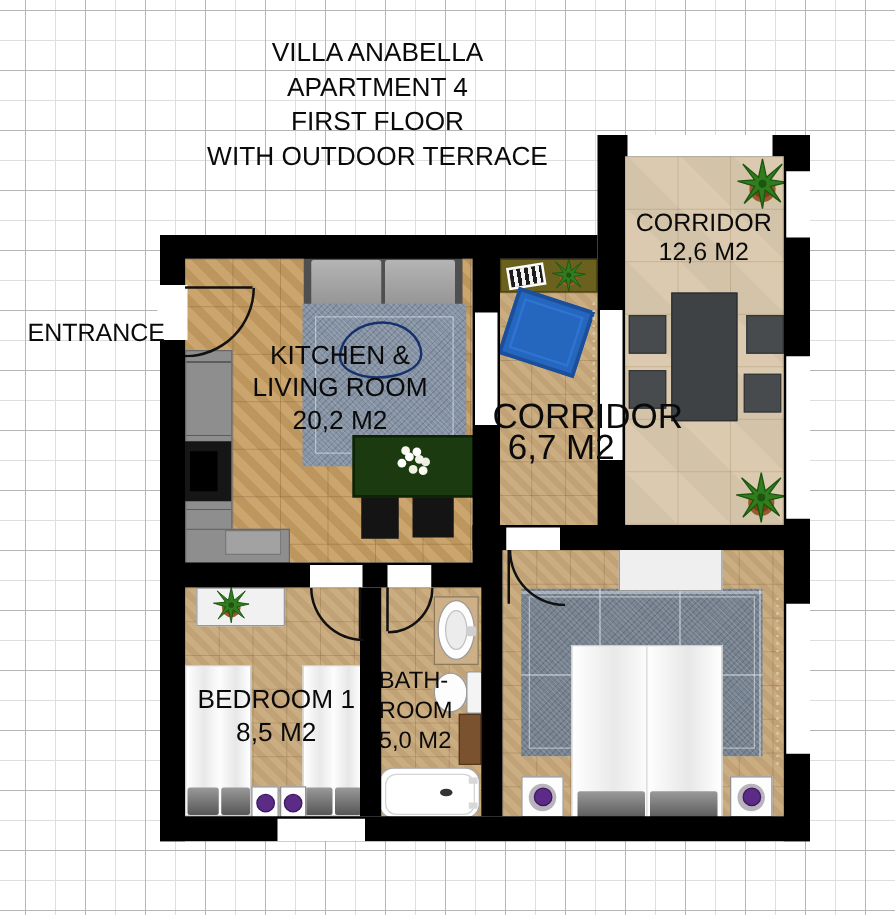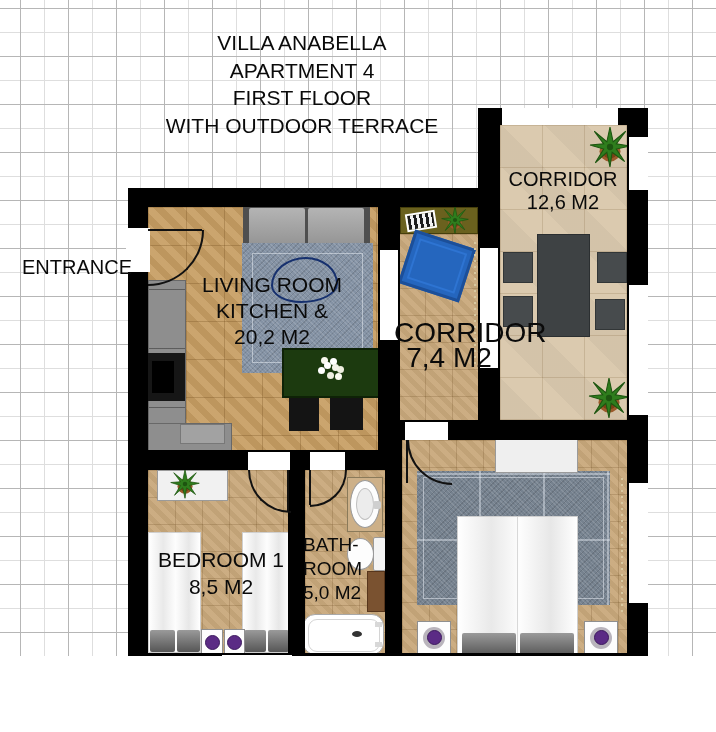--- a/index.html
+++ b/index.html
@@ -1,17 +1,17 @@
 <!DOCTYPE html>
 <html><head>
 <meta charset="utf-8">
 <style>
   html,body{margin:0;padding:0;background:#fff;}
   .stage{
-    position:relative;width:716px;height:656px;overflow:hidden;
+    position:relative;width:716px;height:732px;overflow:hidden;
     font-family:"Liberation Sans",sans-serif;color:#0a0a0a;
     background-color:#ffffff;
     background-image:
       linear-gradient(to right,#b6b6b6 1px,transparent 1px),
       linear-gradient(to bottom,#b6b6b6 1px,transparent 1px),
       linear-gradient(to right,#dedede 1px,transparent 1px),
       linear-gradient(to bottom,#dedede 1px,transparent 1px);
     background-size:48px 48px,48px 48px,48px 48px,48px 48px;
     background-position:20px 8px,20px 8px,44px 32px,44px 32px;
   }
@@ -246,28 +246,28 @@
   <div class="lbl" style="left:164px;top:29px;width:276px;font-size:21px;line-height:27.5px;">
     <div>VILLA ANABELLA</div>
     <div>APARTMENT 4</div>
     <div>FIRST FLOOR</div>
     <div>WITH OUTDOOR TERRACE</div>
   </div>
 
   <div class="lbl" style="left:22px;top:256px;font-size:20px;">ENTRANCE</div>
 
   <div class="lbl" style="left:172px;top:272px;width:200px;font-size:21px;line-height:26px;">
+    <div>KITCHEN &amp;</div>
     <div>LIVING ROOM</div>
-    <div>KITCHEN &amp;</div>
     <div>20,2 M2</div>
   </div>
 
   <div class="lbl" style="left:394px;top:320px;width:110px;font-size:28px;line-height:25px;">
     <div>CORRIDOR</div>
-    <div>7,4 M2</div>
+    <div>6,7 M2</div>
   </div>
 
   <div class="lbl" style="left:508px;top:168px;width:110px;font-size:20px;line-height:23px;">
     <div>CORRIDOR</div>
     <div>12,6 M2</div>
   </div>
 
   <div class="lbl" style="left:146px;top:546px;width:150px;font-size:21px;line-height:27px;">
     <div>BEDROOM 1</div>
     <div>8,5 M2</div>

